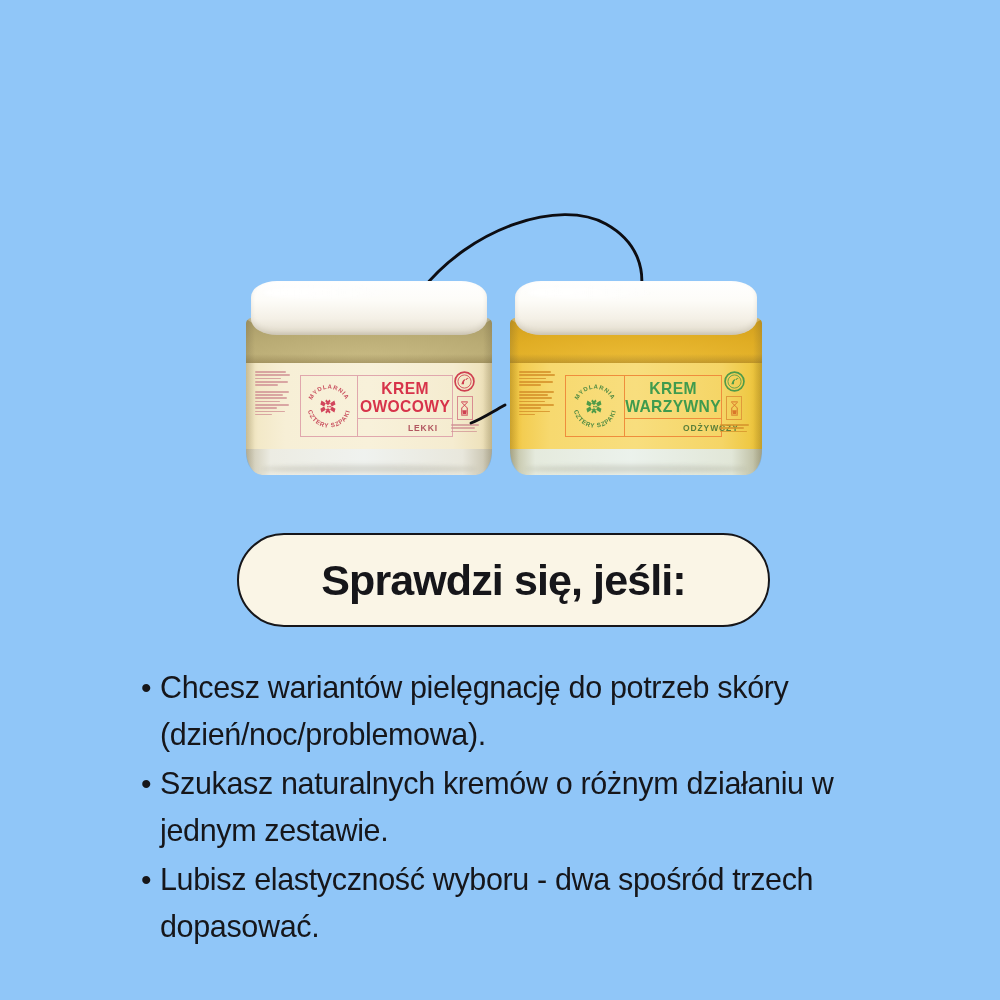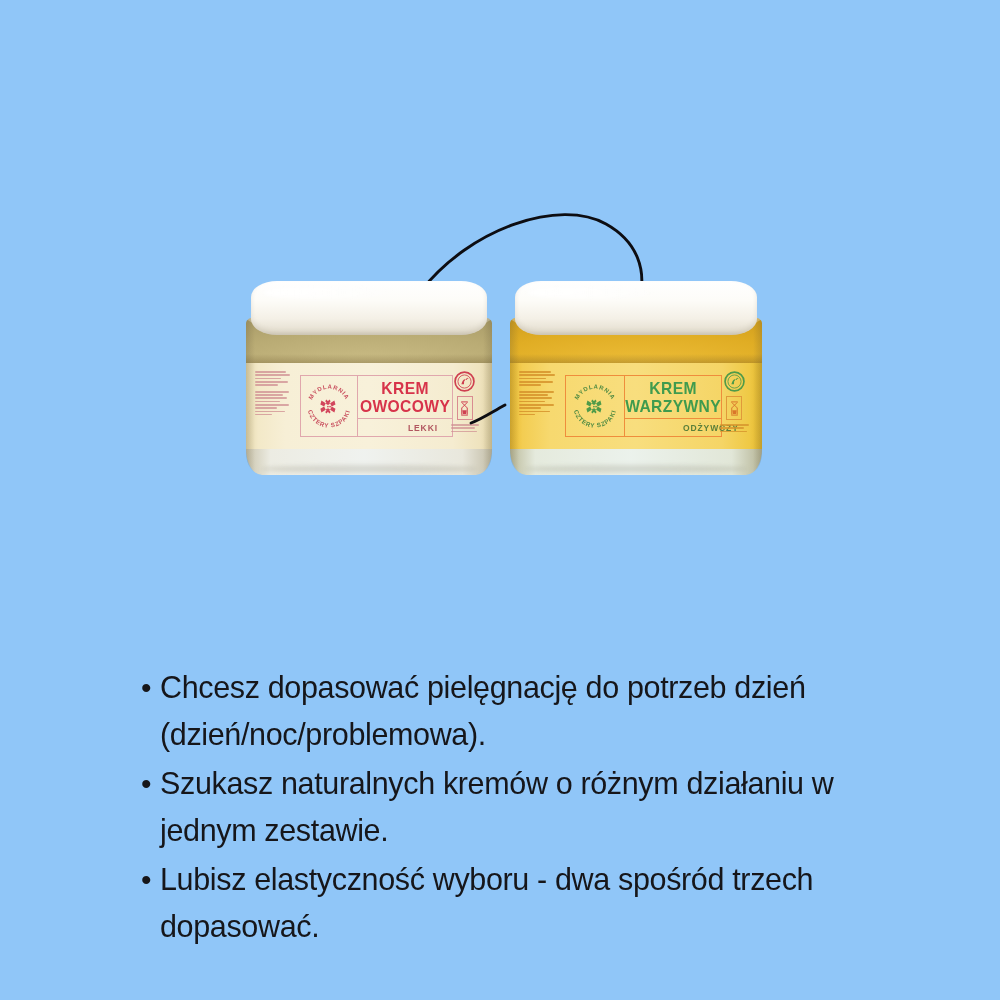--- a/index.html
+++ b/index.html
@@ -551,25 +551,28 @@
         <div class="glass-edge-r"></div>
       </div>
     </div>
 
   </div>
 
   <svg class="connector-layer front" viewBox="0 0 1000 1000">
     <path d="M 471 423 C 482 419 492 412 505 405" fill="none" stroke="#0d0d12" stroke-width="2.9" stroke-linecap="round"></path>
   </svg>
 
+  <div class="heading-pill">
+    <h1>Sprawdzi się, jeśli:</h1>
+  </div>
 
   <ul class="bullet-list" style="list-style:none">
     <li class="bullet-item">
       <span class="bullet-dot">•</span>
-      <span class="bullet-text">Chcesz dopasować pielęgnację do potrzeb dzień (dzień/noc/problemowa).</span>
+      <span class="bullet-text">Chcesz wariantów pielęgnację do potrzeb skóry (dzień/noc/problemowa).</span>
     </li>
     <li class="bullet-item">
       <span class="bullet-dot">•</span>
       <span class="bullet-text">Szukasz naturalnych kremów o różnym działaniu w jednym zestawie.</span>
     </li>
     <li class="bullet-item">
       <span class="bullet-dot">•</span>
       <span class="bullet-text">Lubisz elastyczność wyboru - dwa spośród trzech dopasować.</span>
     </li>
   </ul>

